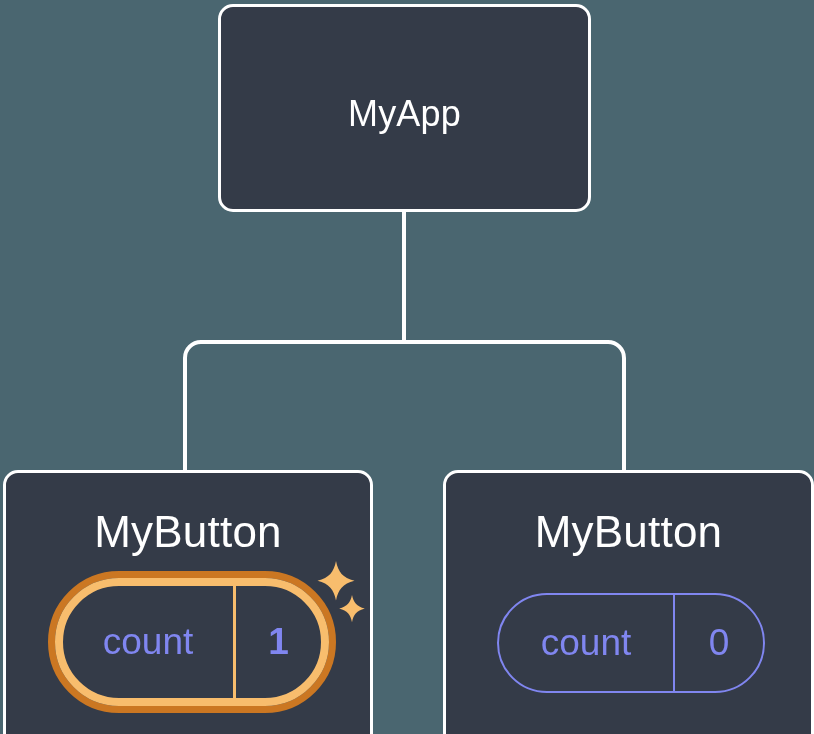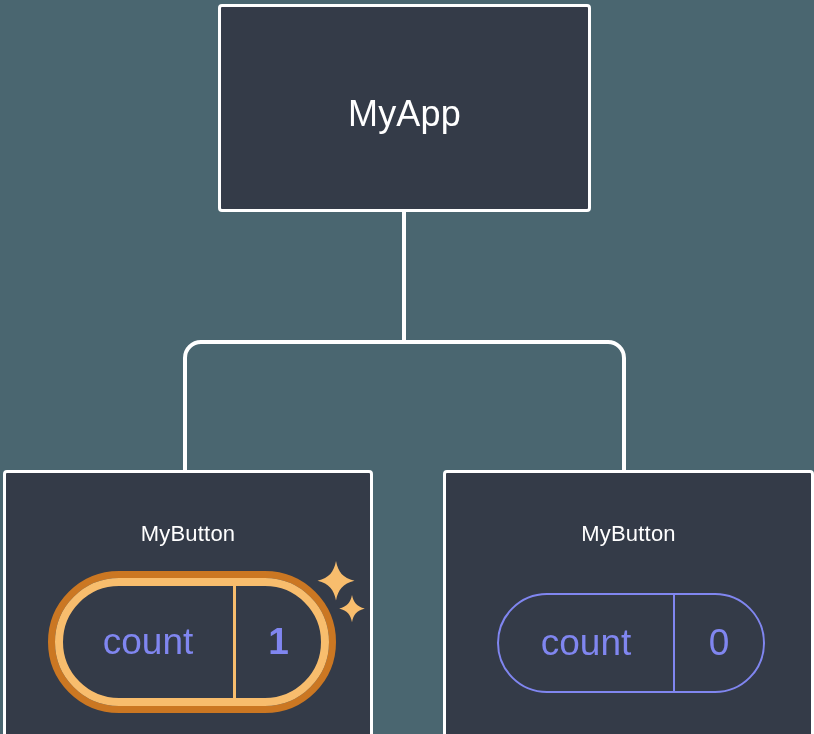--- a/index.html
+++ b/index.html
@@ -31,21 +31,21 @@
     height: 734px;
     pointer-events: none;
   }
 
   
   .node {
     position: absolute;
     box-sizing: border-box;
     background: #343b48;
     border: 3px solid #ffffff;
-    border-radius: 4px;
+    border-radius: 15px;
   }
 
   .node-title {
     position: absolute;
     left: 0;
     right: 0;
     text-align: center;
     color: #ffffff;
     font-weight: 400;
     letter-spacing: 0.2px;
@@ -70,22 +70,22 @@
     height: 300px;
   }
   #node-child-right {
     left: 443px;
     top: 470px;
     width: 371px;
     height: 300px;
   }
   #node-child-left .node-title,
   #node-child-right .node-title {
-    top: 48px;
-    font-size: 22px;
+    top: 34px;
+    font-size: 44px;
   }
 
   
   .pill-wrap {
     position: absolute;
   }
 
   
   #pill-left-wrap {
     left: 42px;

